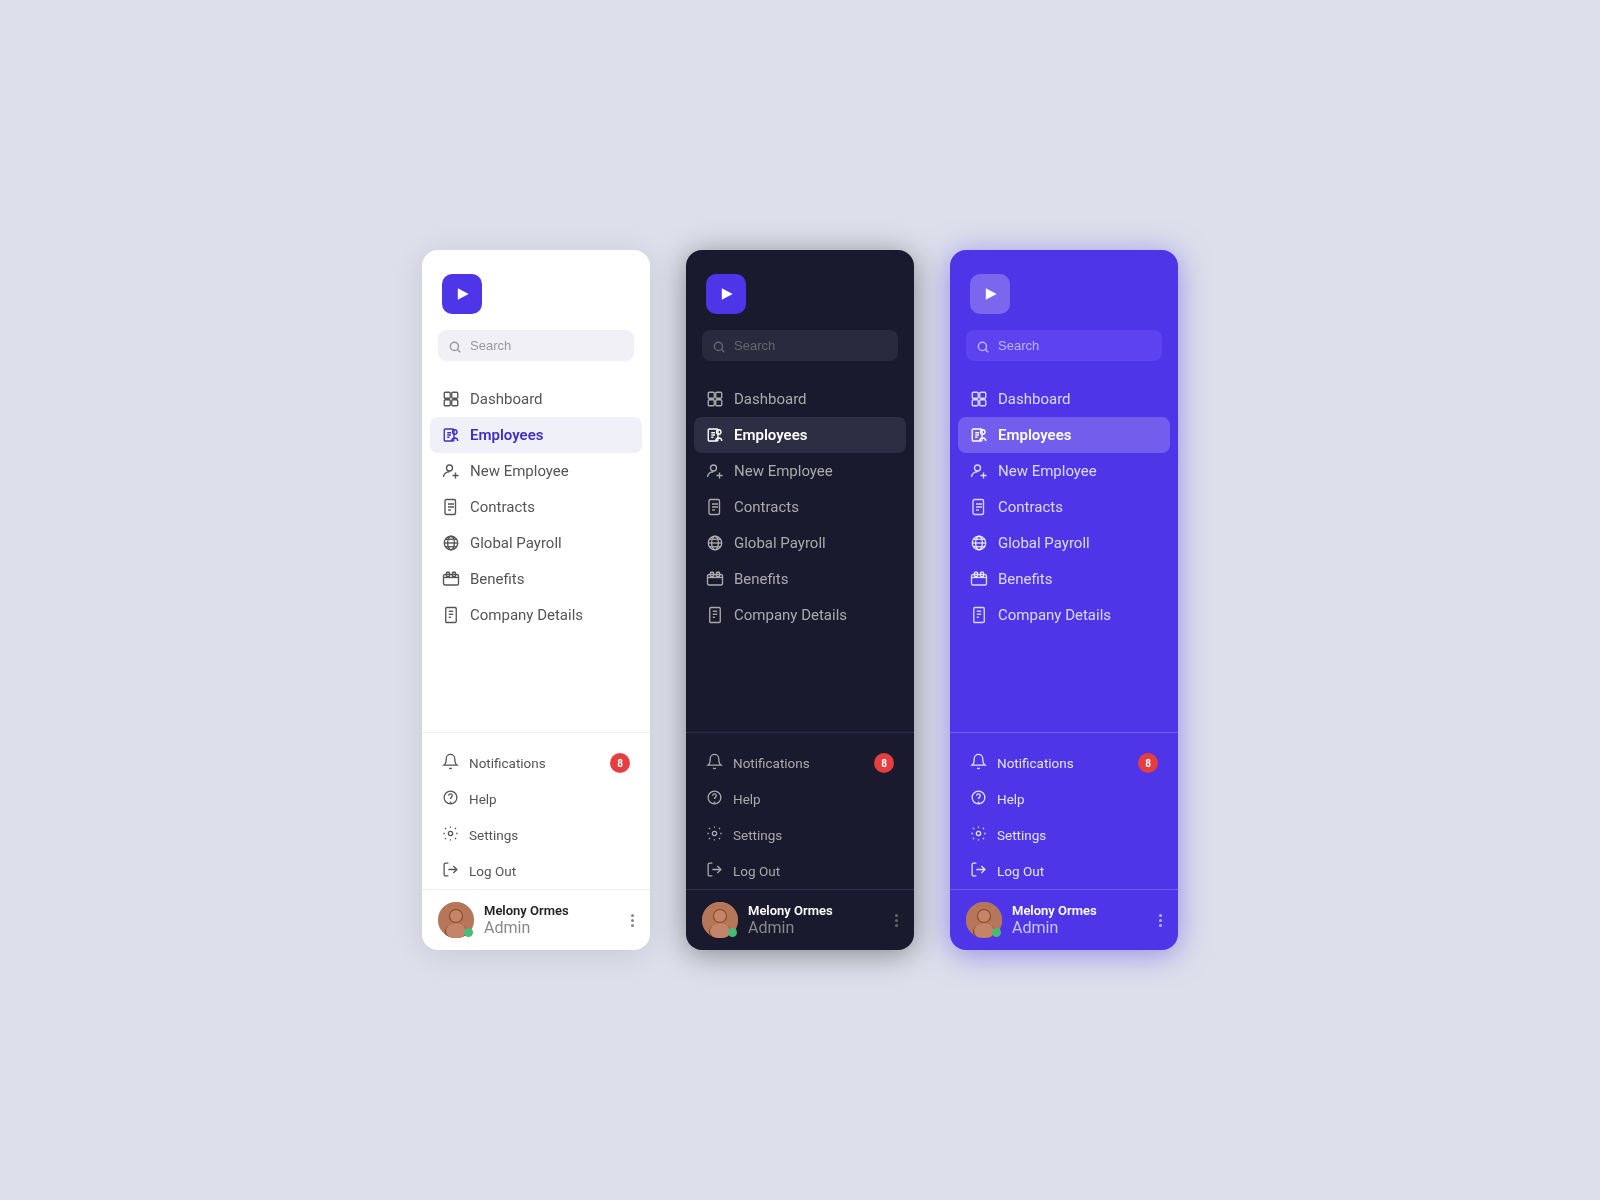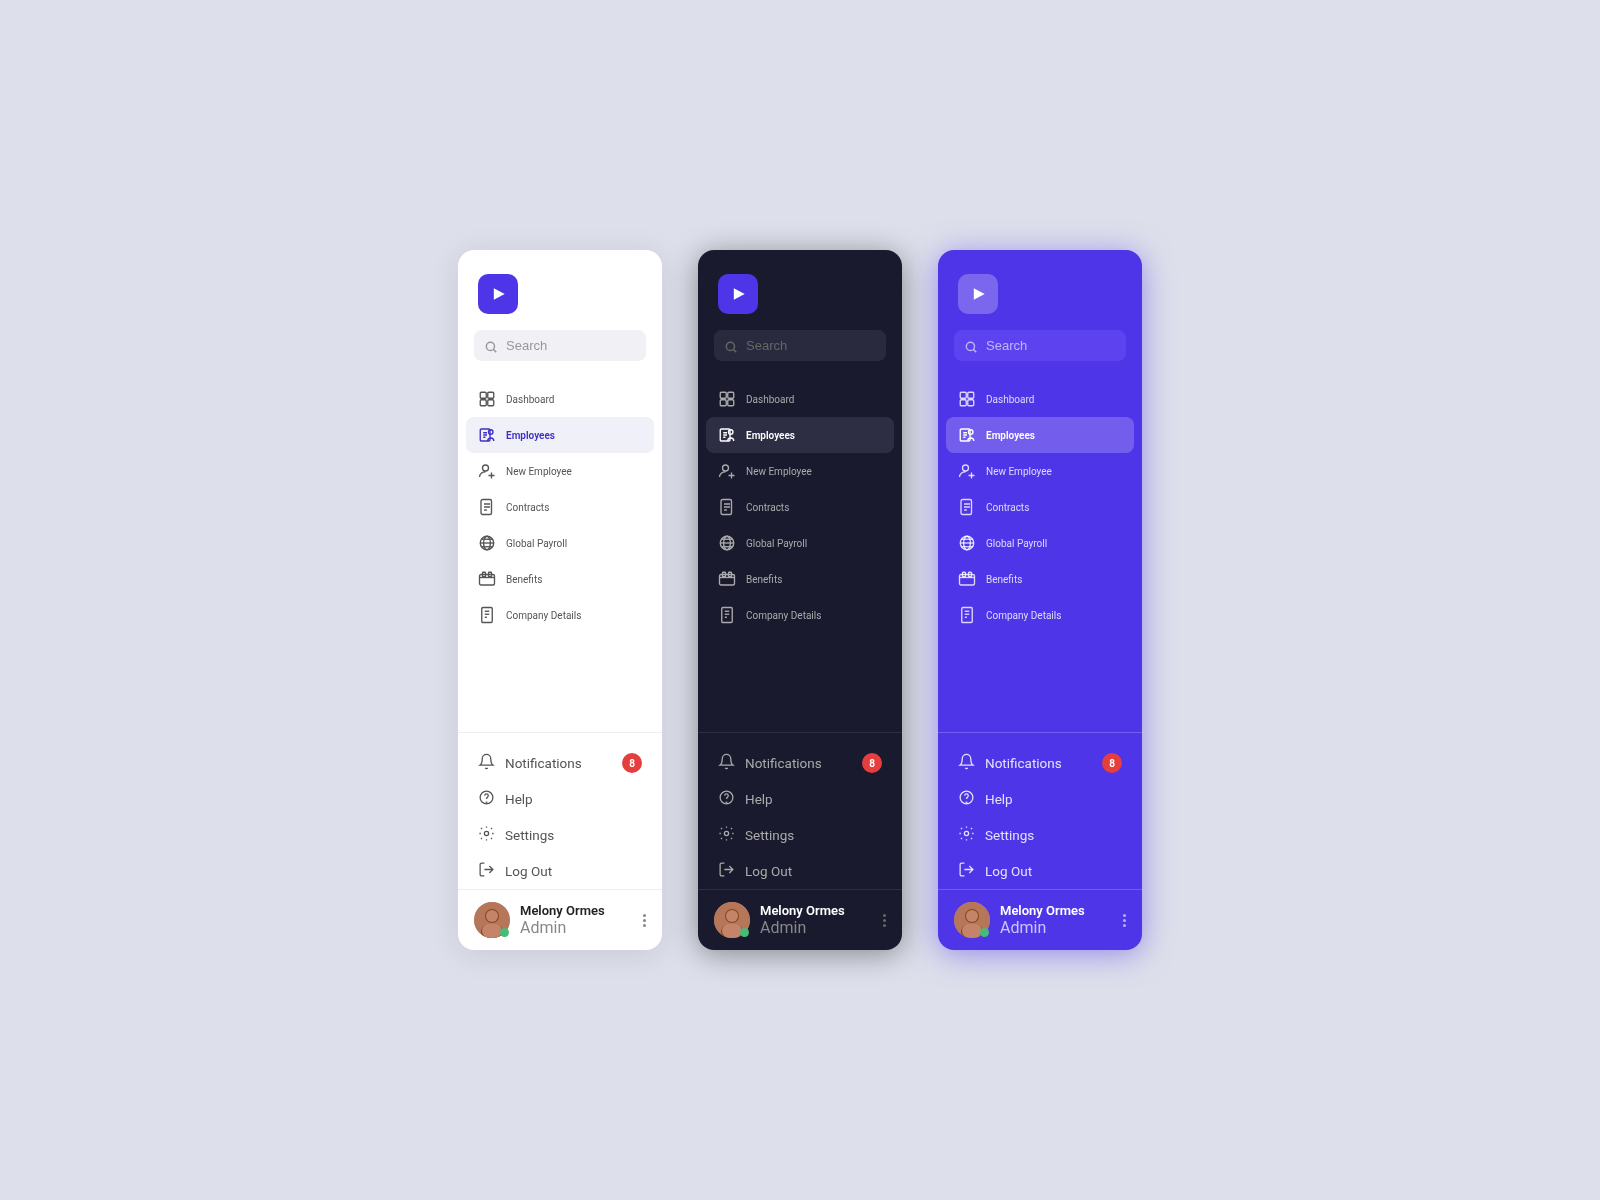--- a/index.html
+++ b/index.html
@@ -13,21 +13,21 @@
     }
     .panels-container {
       display: flex;
       gap: 36px;
       align-items: flex-start;
       padding: 60px 40px;
     }
 
     
     .sidebar {
-      width: 204px;
+      width: 228px;
       border-radius: 16px;
       overflow: hidden;
       display: flex;
       flex-direction: column;
       min-height: 700px;
       justify-content: space-between;
     }
 
     
     .sidebar.light {
@@ -164,21 +164,21 @@
       padding: 0 8px;
       flex: 1;
     }
     .nav-item {
       display: flex;
       align-items: center;
       gap: 10px;
       padding: 9px 12px;
       border-radius: 8px;
       cursor: pointer;
-      font-size: 10px;
+      font-size: 15px;
       transition: background 0.15s;
     }
     .nav-icon {
       width: 18px;
       height: 18px;
       flex-shrink: 0;
       display: flex;
       align-items: center;
       justify-content: center;
     }

